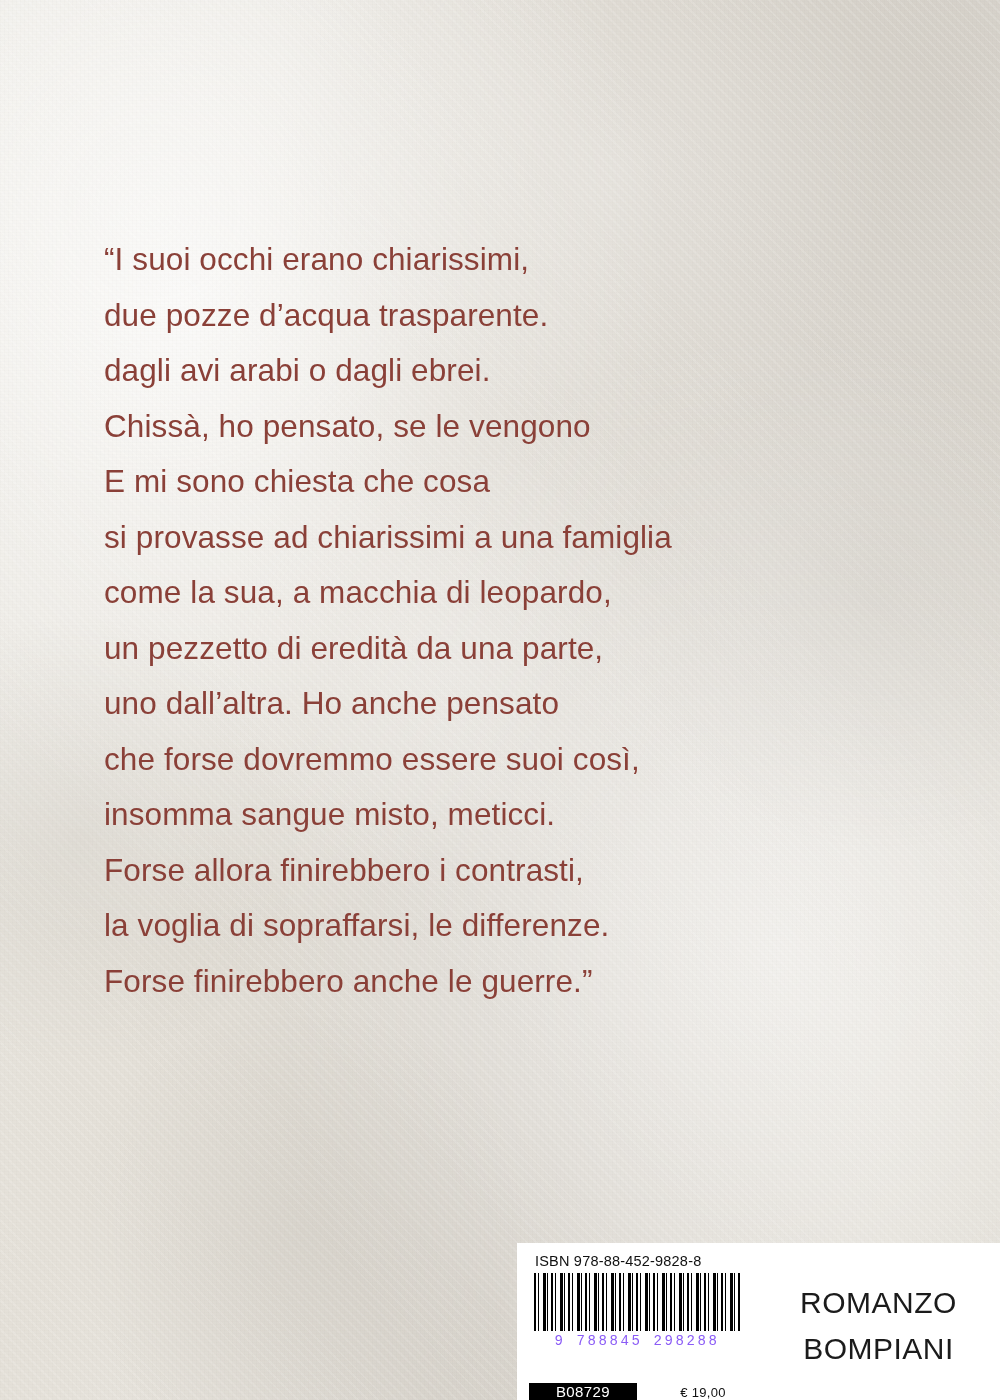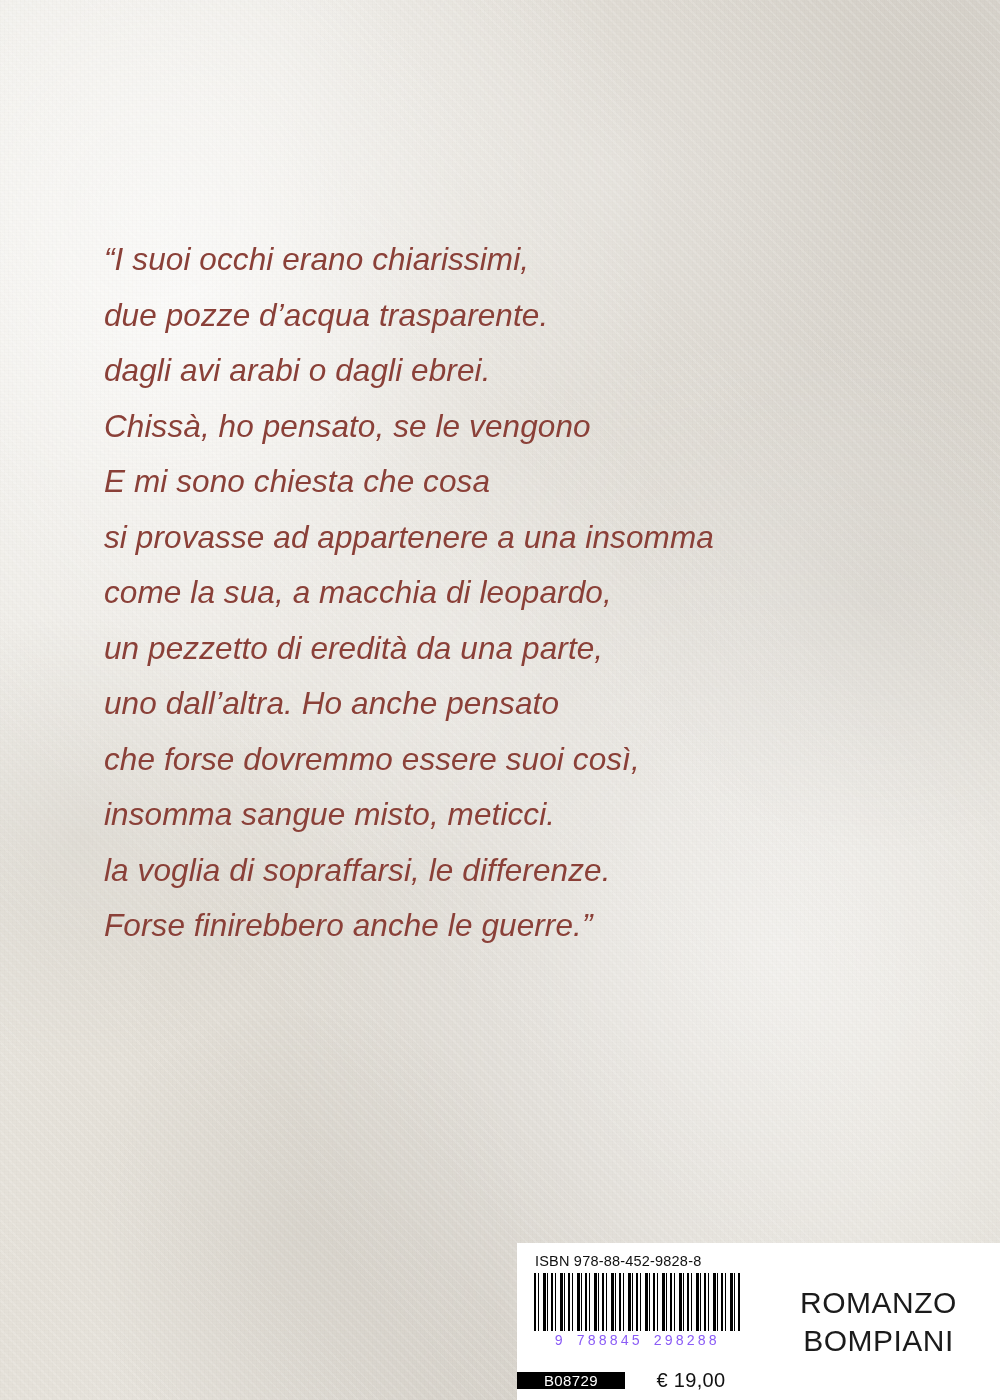--- a/index.html
+++ b/index.html
@@ -52,21 +52,20 @@
       radial-gradient(circle at 88% 42%, rgba(170,165,155,0.3) 0%, rgba(170,165,155,0) 22%),
       radial-gradient(circle at 45% 48%, rgba(255,255,255,0.4) 0%, rgba(255,255,255,0) 26%),
       radial-gradient(circle at 15% 15%, rgba(255,255,255,0.45) 0%, rgba(255,255,255,0) 22%);
   }
 
   .quote-block {
     position: absolute;
     left: 104px;
     top: 232px;
     width: 740px;
-    font-style: italic;
   }
   .quote-line {
     color: #8a4038;
     font-size: 31.5px;
     line-height: 55.5px;
     letter-spacing: 0.1px;
     white-space: pre;
   }
 
   
@@ -120,77 +119,80 @@
     letter-spacing: 2.6px;
     color: #8b5cf6;
   }
   .code-row {
     position: absolute;
     left: 0;
     bottom: 0;
     width: 240px;
     height: 40px;
     display: flex;
-    align-items: center;
+    align-items: flex-end;
+    padding-left: 12px;
   }
   .code-black {
     background: #000;
     color: #fff;
     font-size: 15px;
     display: flex;
     align-items: center;
     justify-content: center;
     width: 108px;
     letter-spacing: 0.4px;
   }
   .price-cell {
     flex: 1;
     background: #fff;
     color: #111;
-    font-size: 20px;
+    font-size: 13px;
     display: flex;
     align-items: center;
     justify-content: center;
     letter-spacing: 0.3px;
   }
   .imprint {
     flex: 1;
     background: #ffffff;
     display: flex;
     flex-direction: column;
     align-items: center;
     justify-content: center;
     gap: 2px;
   }
   .imprint-line {
     color: #1b1b1b;
     font-size: 30px;
     letter-spacing: 0.5px;
     line-height: 36px;
+    margin-top: 8px;
   }
 </style>
 </head>
 <body>
 
 <div class="cover">
   <div class="grain"></div>
   <div class="mottle"></div>
 
   <div class="quote-block">
     <div class="quote-line">“I suoi occhi erano chiarissimi,</div>
     <div class="quote-line">due pozze d’acqua trasparente.</div>
     <div class="quote-line">dagli avi arabi o dagli ebrei.</div>
     <div class="quote-line">Chissà, ho pensato, se le vengono</div>
     <div class="quote-line">E mi sono chiesta che cosa</div>
-    <div class="quote-line">si provasse ad appartenere a una insomma</div>
+    <div class="quote-line">si provasse ad chiarissimi a una famiglia</div>
     <div class="quote-line">come la sua, a macchia di leopardo,</div>
     <div class="quote-line">un pezzetto di eredità da una parte,</div>
     <div class="quote-line">uno dall’altra. Ho anche pensato</div>
     <div class="quote-line">che forse dovremmo essere suoi così,</div>
     <div class="quote-line">insomma sangue misto, meticci.</div>
+    <div class="quote-line">Forse allora finirebbero i contrasti,</div>
     <div class="quote-line">la voglia di sopraffarsi, le differenze.</div>
     <div class="quote-line">Forse finirebbero anche le guerre.”</div>
   </div>
 
   <div class="barcode-panel">
     <div class="barcode-box">
       <div class="isbn-text">ISBN 978-88-452-9828-8</div>
       <div class="bars"></div>
       <div class="bars-digits">9 788845 298288</div>
       <div class="code-row">

